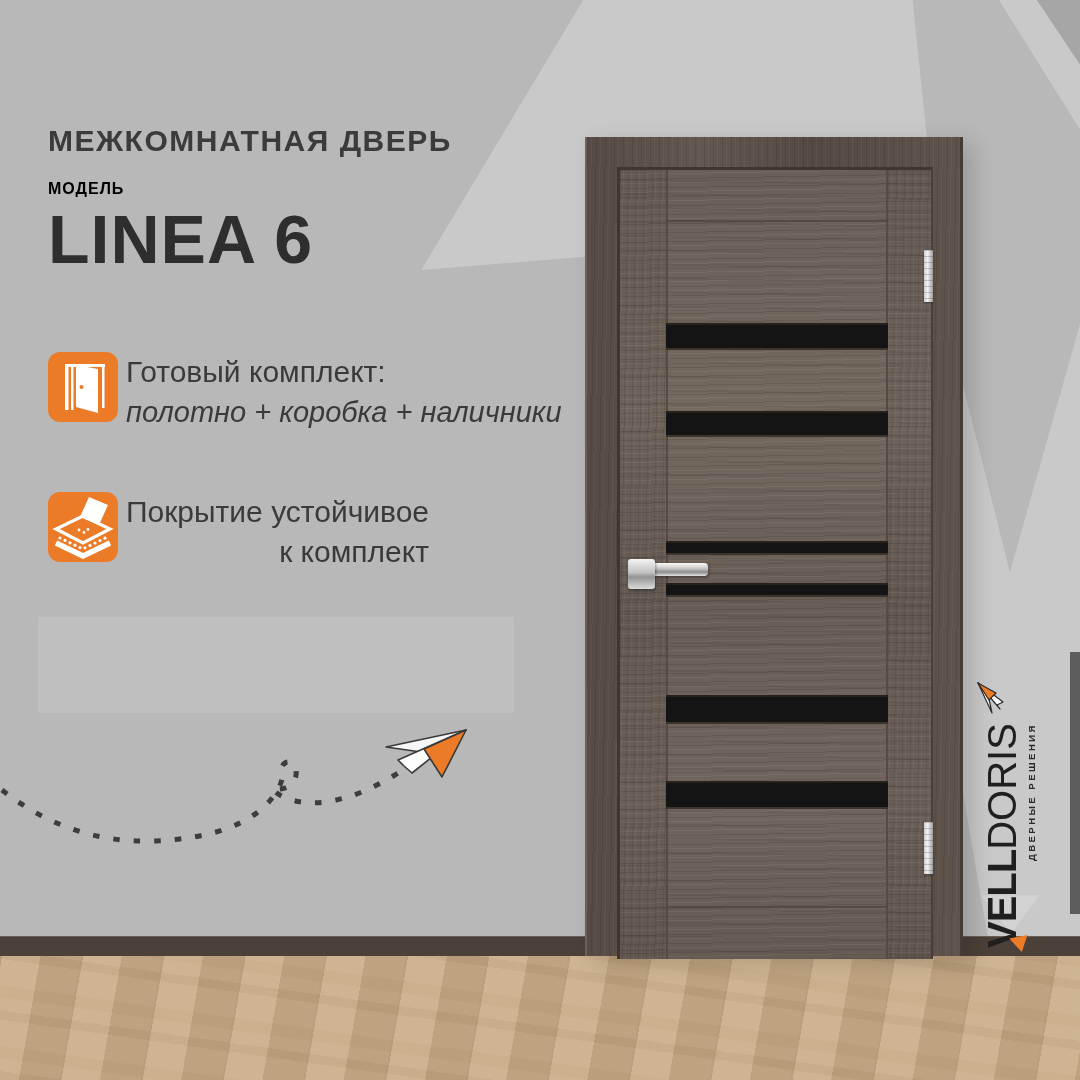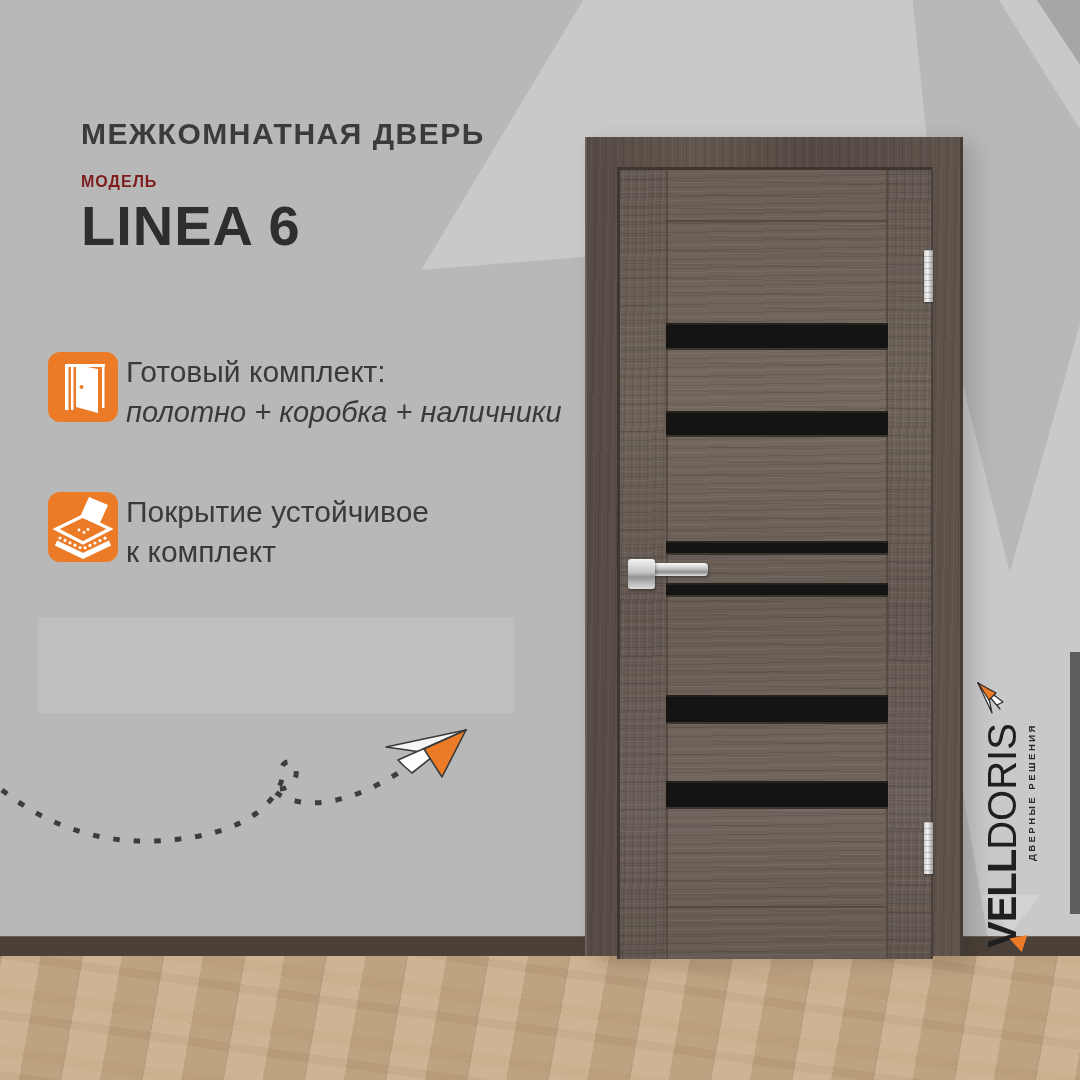--- a/index.html
+++ b/index.html
@@ -24,29 +24,29 @@
 
   
   .baseboard{left:0;top:936px;width:1080px;height:20px;background:#4b4138;border-top:1px solid #6a5f55;}
   .floor{left:0;top:956px;width:1080px;height:124px;background-color:#c6ab89;
     background-image:
       repeating-linear-gradient(100deg, rgba(90,65,40,.18) 0 2px, transparent 2px 80px),
       repeating-linear-gradient(100deg, rgba(255,236,206,.14) 0 40px, rgba(120,90,60,.10) 40px 80px),
       repeating-linear-gradient(8deg, rgba(140,105,70,.12) 0 9px, transparent 9px 22px, rgba(175,140,100,.14) 22px 34px, transparent 34px 60px);}
 
   
-  .header{left:48px;top:117px;color:#3b3b3b;margin-left:33px;}
+  .header{left:48px;top:124px;color:#3b3b3b;}
   .h-title{font-size:30px;font-weight:600;letter-spacing:1.5px;color:#3b3b3b;}
-  .h-model-label{font-size:16px;font-weight:700;letter-spacing:1px;margin-top:22px;color:#7f1d1d;}
-  .h-model-name{font-size:56px;font-weight:800;letter-spacing:1px;margin-top:2px;color:#2e2e2e;}
+  .h-model-label{font-size:16px;font-weight:700;letter-spacing:1px;margin-top:22px;color:#000000;}
+  .h-model-name{font-size:68px;font-weight:800;letter-spacing:1px;margin-top:2px;color:#2e2e2e;}
 
   
   .feature{display:flex;align-items:flex-start;}
   .feature-1{left:48px;top:352px;}
-  .feature-2{left:48px;top:492px;}
+  .feature-2{left:48px;top:492px;text-align:right;}
   .f-icon{width:70px;height:70px;border-radius:12px;background:#ec7b28;flex:0 0 auto;}
   .f-text{margin-left:8px;color:#3a3a3a;}
   .f-line1{font-size:30px;font-weight:500;line-height:40px;}
   .f-line2{font-size:29px;font-weight:400;line-height:40px;font-style:italic;}
 
   
   .trail{left:0;top:0;width:1080px;height:1080px;pointer-events:none;}
 
   
   .door-frame{left:585px;top:137px;width:373px;height:819px;

